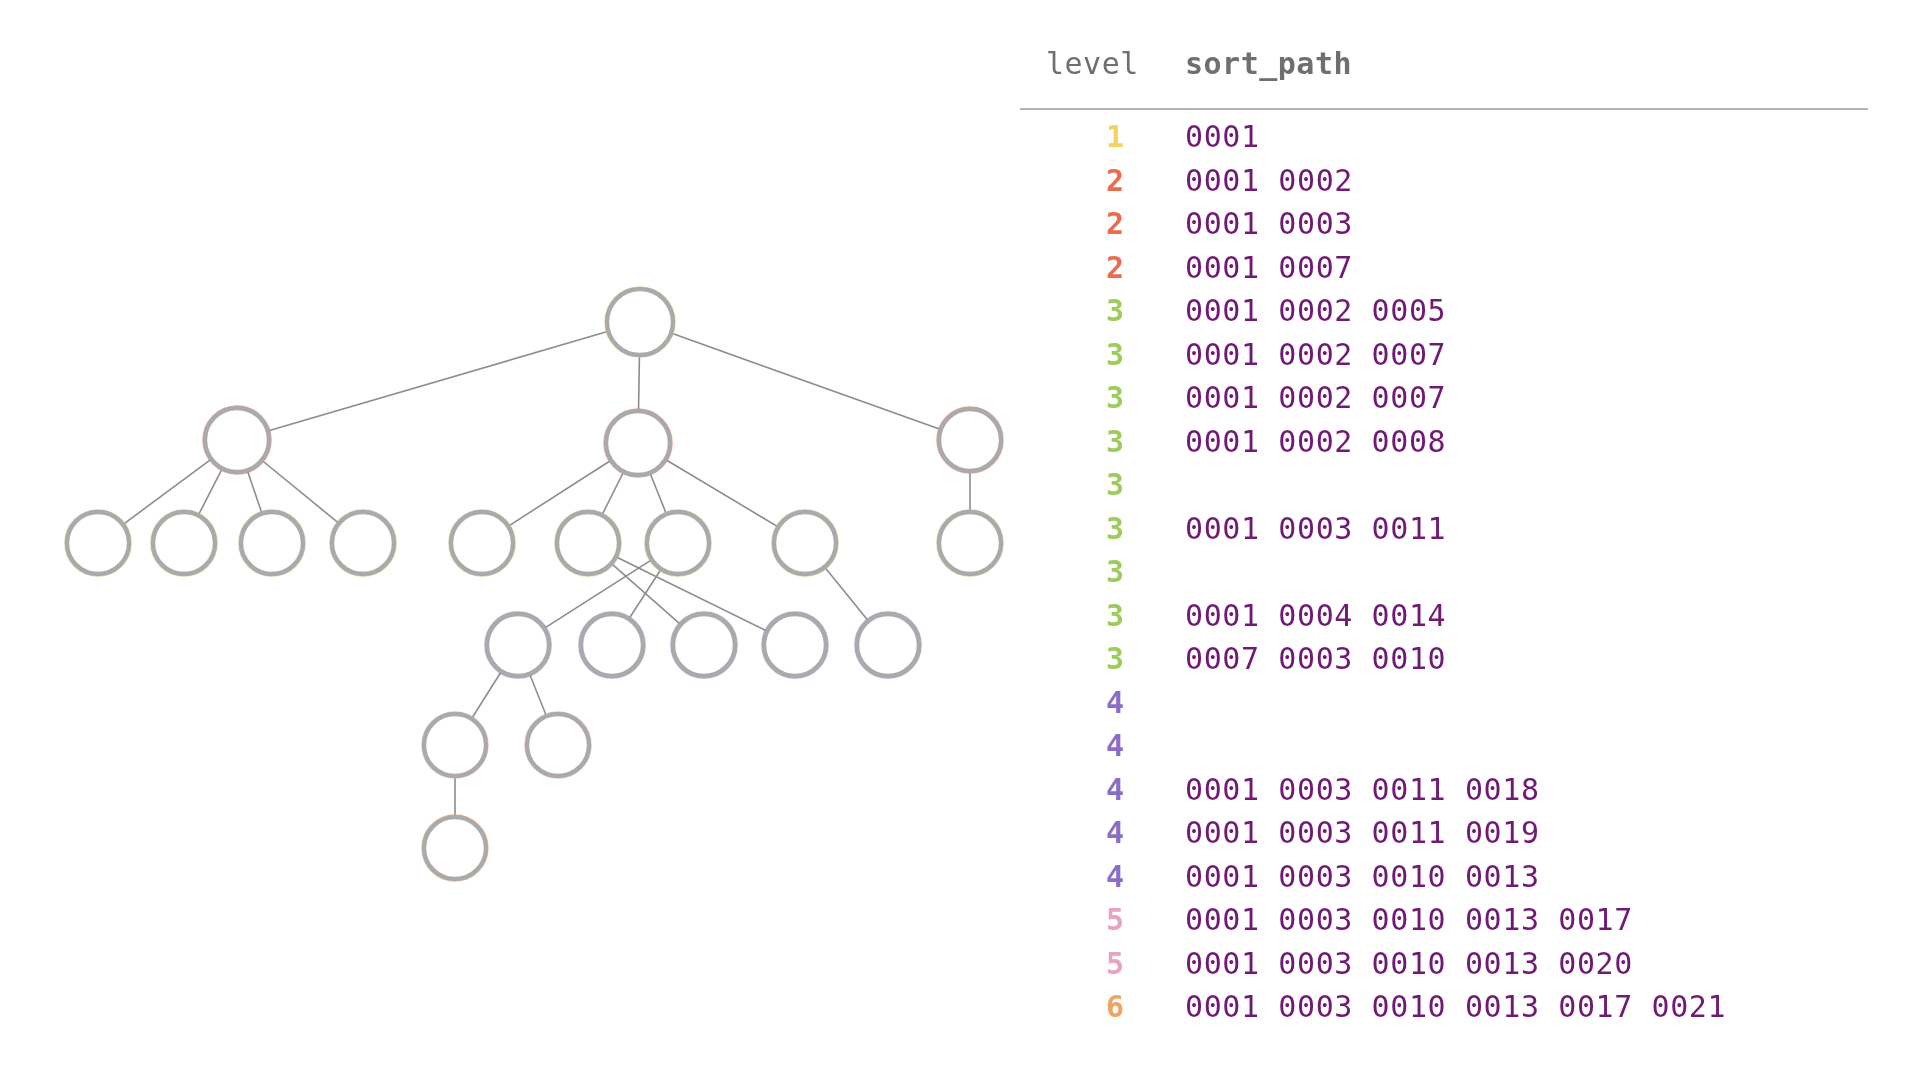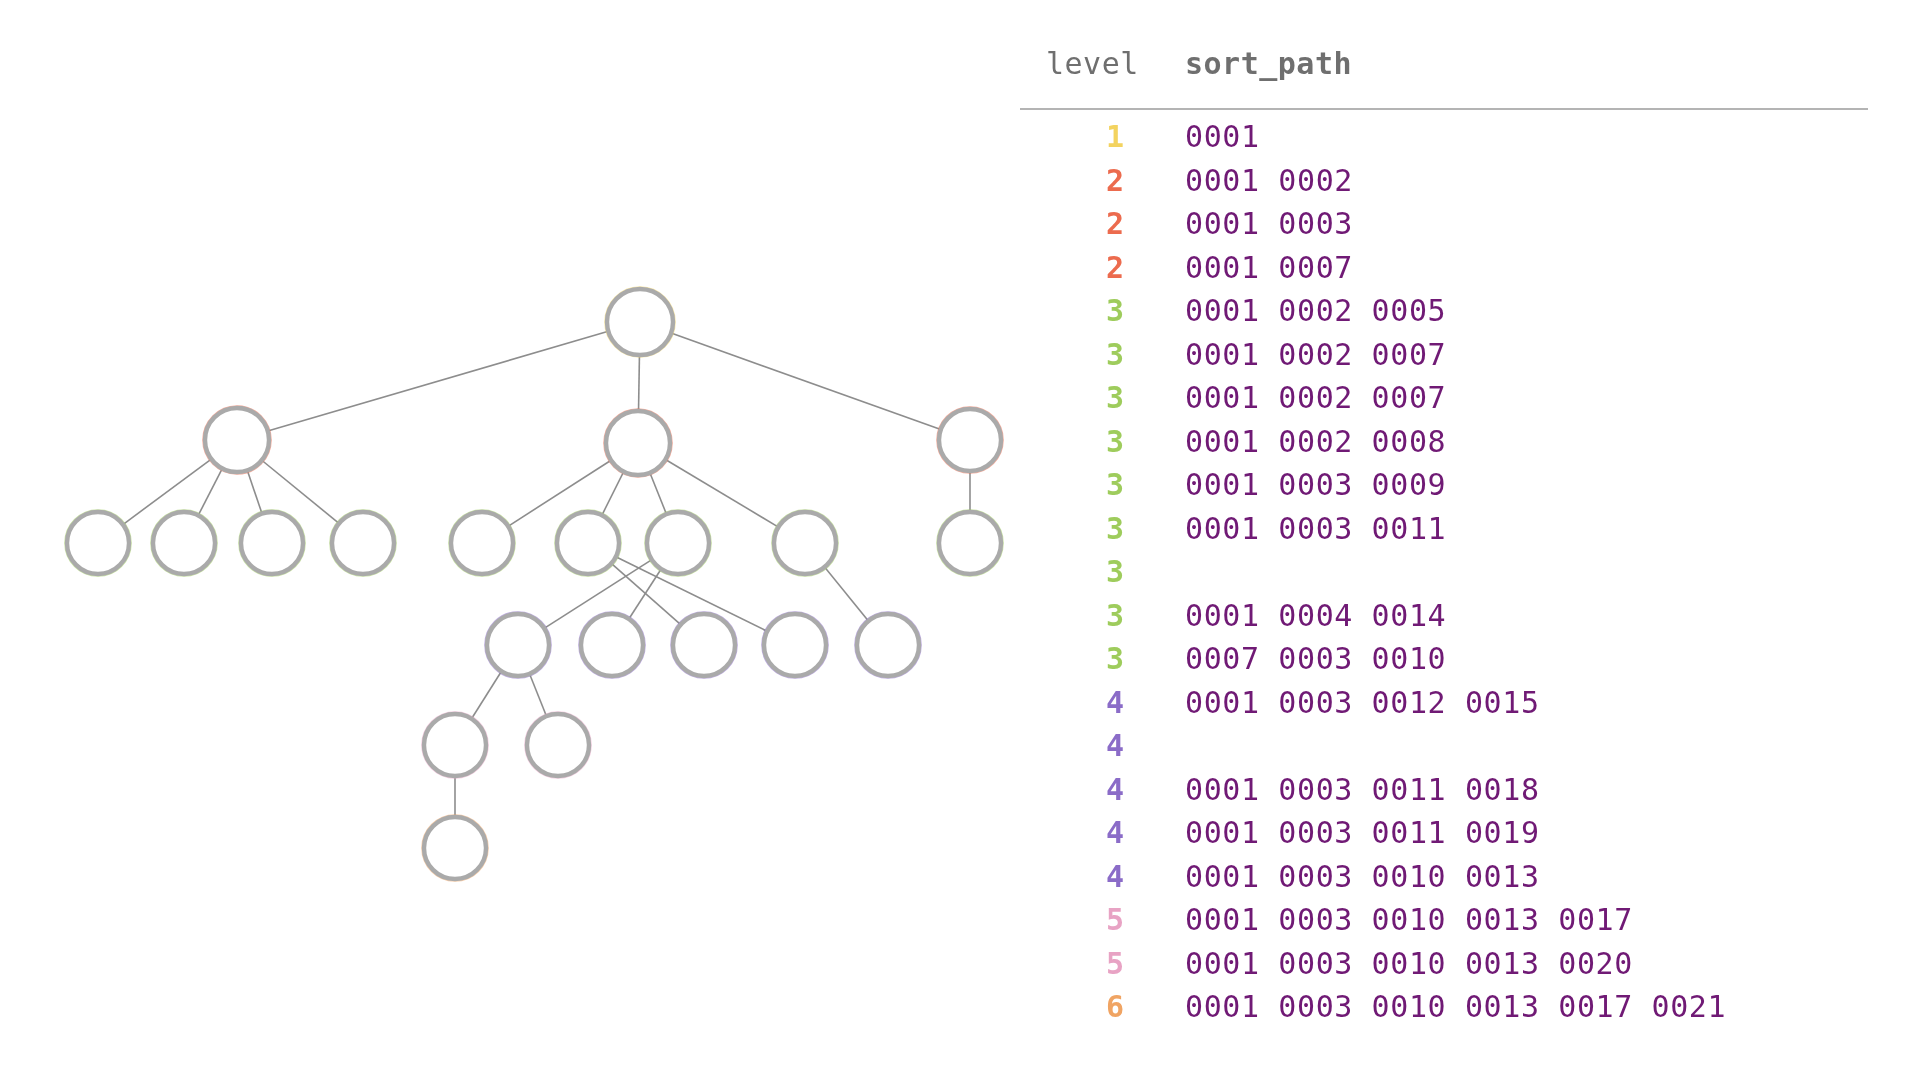--- a/index.html
+++ b/index.html
@@ -271,40 +271,38 @@
           <div class="row">
             <span class="cell-level" style="color: rgb(158, 204, 92);">3</span>
             <span class="cell-path">0001 0002 0007</span>
           </div>
           <div class="row">
             <span class="cell-level" style="color: rgb(158, 204, 92);">3</span>
             <span class="cell-path">0001 0002 0008</span>
           </div>
           <div class="row">
             <span class="cell-level" style="color: rgb(158, 204, 92);">3</span>
-            <span class="cell-path">0001 0003 0009</span>
           </div>
           <div class="row">
             <span class="cell-level" style="color: rgb(158, 204, 92);">3</span>
             <span class="cell-path">0001 0003 0011</span>
           </div>
           <div class="row">
             <span class="cell-level" style="color: rgb(158, 204, 92);">3</span>
           </div>
           <div class="row">
             <span class="cell-level" style="color: rgb(158, 204, 92);">3</span>
             <span class="cell-path">0001 0004 0014</span>
           </div>
           <div class="row">
             <span class="cell-level" style="color: rgb(158, 204, 92);">3</span>
             <span class="cell-path">0007 0003 0010</span>
           </div>
           <div class="row">
             <span class="cell-level" style="color: rgb(139, 108, 200);">4</span>
-            <span class="cell-path">0001 0003 0012 0015</span>
           </div>
           <div class="row">
             <span class="cell-level" style="color: rgb(139, 108, 200);">4</span>
           </div>
           <div class="row">
             <span class="cell-level" style="color: rgb(139, 108, 200);">4</span>
             <span class="cell-path">0001 0003 0011 0018</span>
           </div>
           <div class="row">
             <span class="cell-level" style="color: rgb(139, 108, 200);">4</span>

